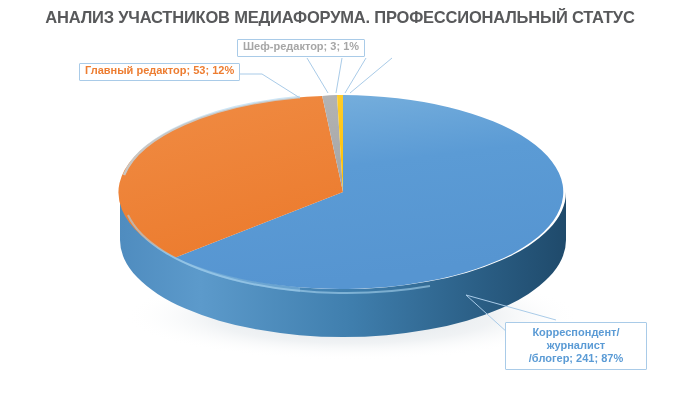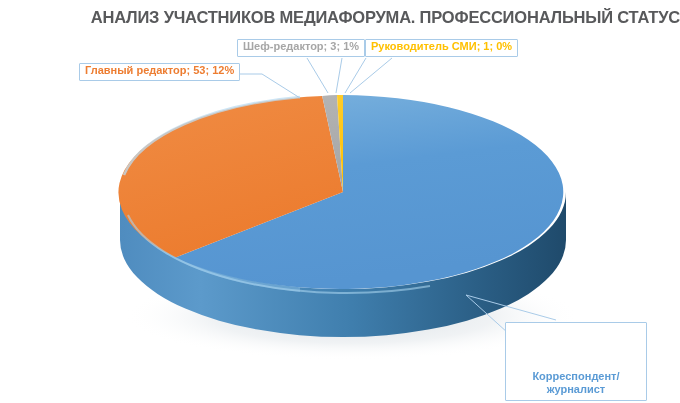--- a/index.html
+++ b/index.html
@@ -22,21 +22,21 @@
     width: 680px;
     height: 403px;
   }
 
   
   .chart-title {
     position: absolute;
     top: 8px;
     left: 0;
     width: 680px;
-    text-align: right;
+    text-align: center;
     font-size: 16.5px;
     font-weight: bold;
     color: #58595b;
     letter-spacing: -0.2px;
     white-space: nowrap;
   }
 
   
   #pie-svg {
     position: absolute;
@@ -79,21 +79,21 @@
   .label-corr {
     left: 505px;
     top: 322px;
     font-size: 11px;
     color: #5b9bd5;
     text-align: center;
     white-space: normal;
     width: 142px;
     padding: 3px 4px 4px 4px;
   }
-  .label-corr .ln { display: block; margin-top: 44px; }
+  .label-corr .ln { display: block; }
 </style>
 </head>
 <body>
 
 <div id="chart-root">
 
   <div class="chart-title">АНАЛИЗ УЧАСТНИКОВ МЕДИАФОРУМА. ПРОФЕССИОНАЛЬНЫЙ СТАТУС</div>
 
   <svg id="pie-svg" viewBox="0 0 680 403">
     <defs>
@@ -171,21 +171,21 @@
     <polyline points="392,58 350,93" fill="none" stroke="#a9cbe8" stroke-width="1"></polyline>
 
     <polyline points="217,74 262,74 300,98" fill="none" stroke="#a9cbe8" stroke-width="1"></polyline>
 
     <polyline points="466,295 508,333" fill="none" stroke="#a9cbe8" stroke-width="1"></polyline>
     <polyline points="466,295 556,320" fill="none" stroke="#a9cbe8" stroke-width="1"></polyline>
   </svg>
 
   <div class="data-label label-chief">Шеф-редактор; 3; 1%</div>
 
-  <div class="data-label label-head">Руководитель СМИ; 1; 0%</div>
 
   <div class="data-label label-editor">Главный редактор; 53; 12%</div>
 
   <div class="data-label label-corr">
     <span class="ln">Корреспондент/журналист</span>
+    <span class="ln">/блогер; 241; 87%</span>
   </div>
 
 </div>
 
 </body></html>

